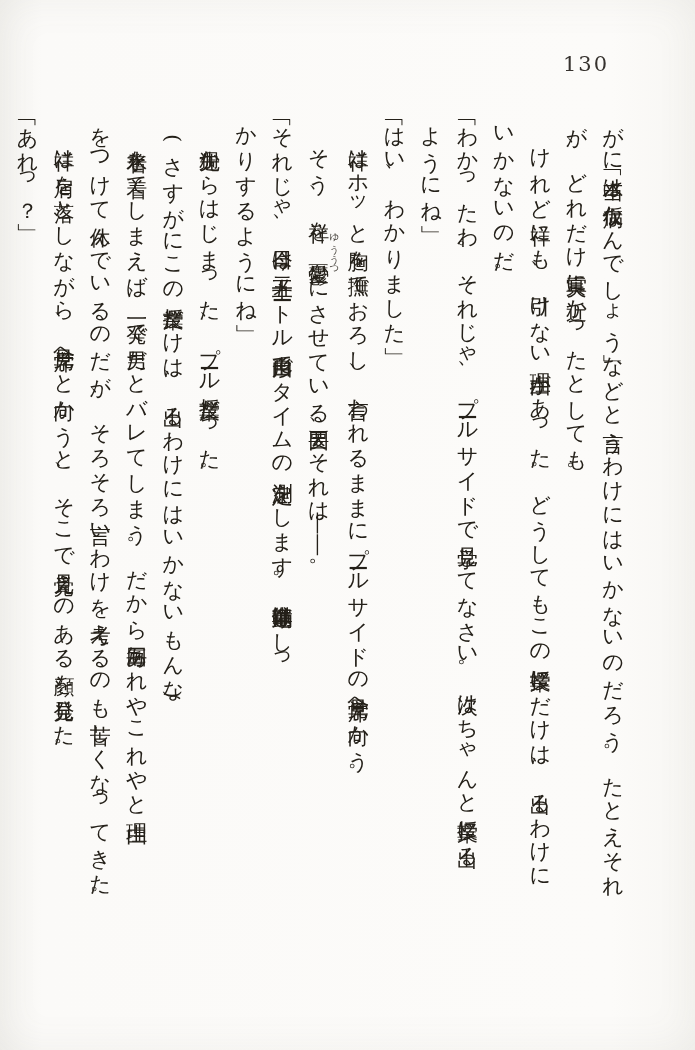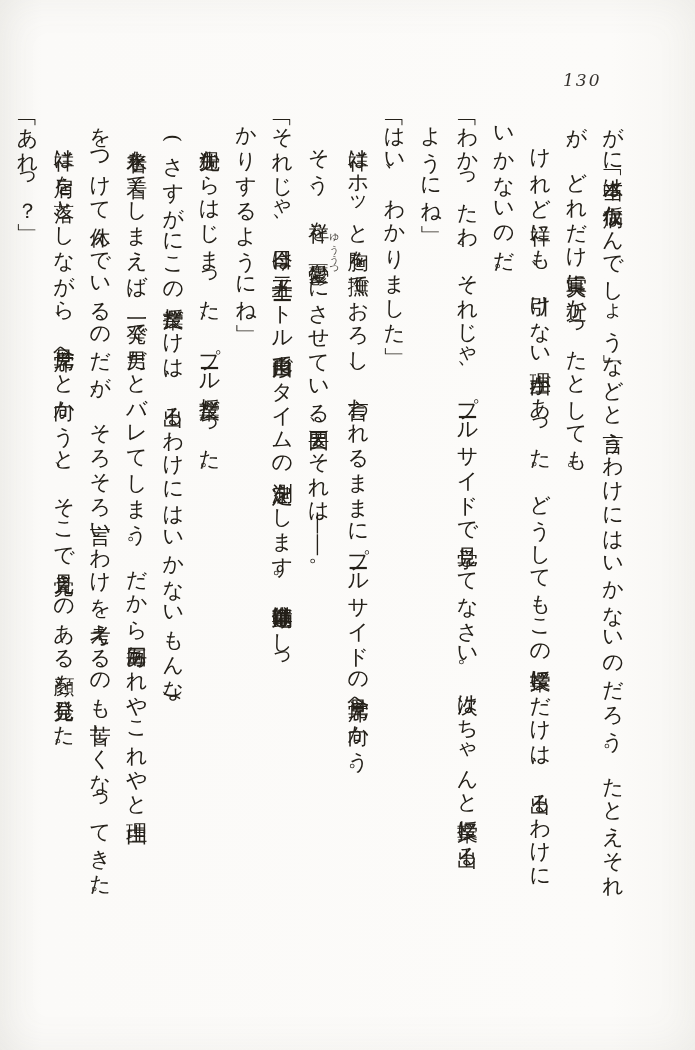--- a/index.html
+++ b/index.html
@@ -13,24 +13,23 @@
   .book-page {
     position: relative;
     width: 695px;
     height: 1050px;
     overflow: hidden;
     background: linear-gradient(90deg, #f4f3f0 0%, #fbfaf8 6%, #fcfbf9 88%, #f7f6f3 100%);
     box-shadow: inset 0 0 40px rgba(120,115,105,0.08);
   }
   .page-number {
     position: absolute;
-    top: 70px;
+    top: 52px;
     left: 563px;
-    font-size: 17px;
-    font-style: italic;
+    font-size: 21px;
     color: #36322e;
     letter-spacing: 2px;
   }
   .text-block {
     position: absolute;
     top: 112px;
     right: 64px;
     height: 836px;
     width: 620px;
     writing-mode: vertical-rl;

